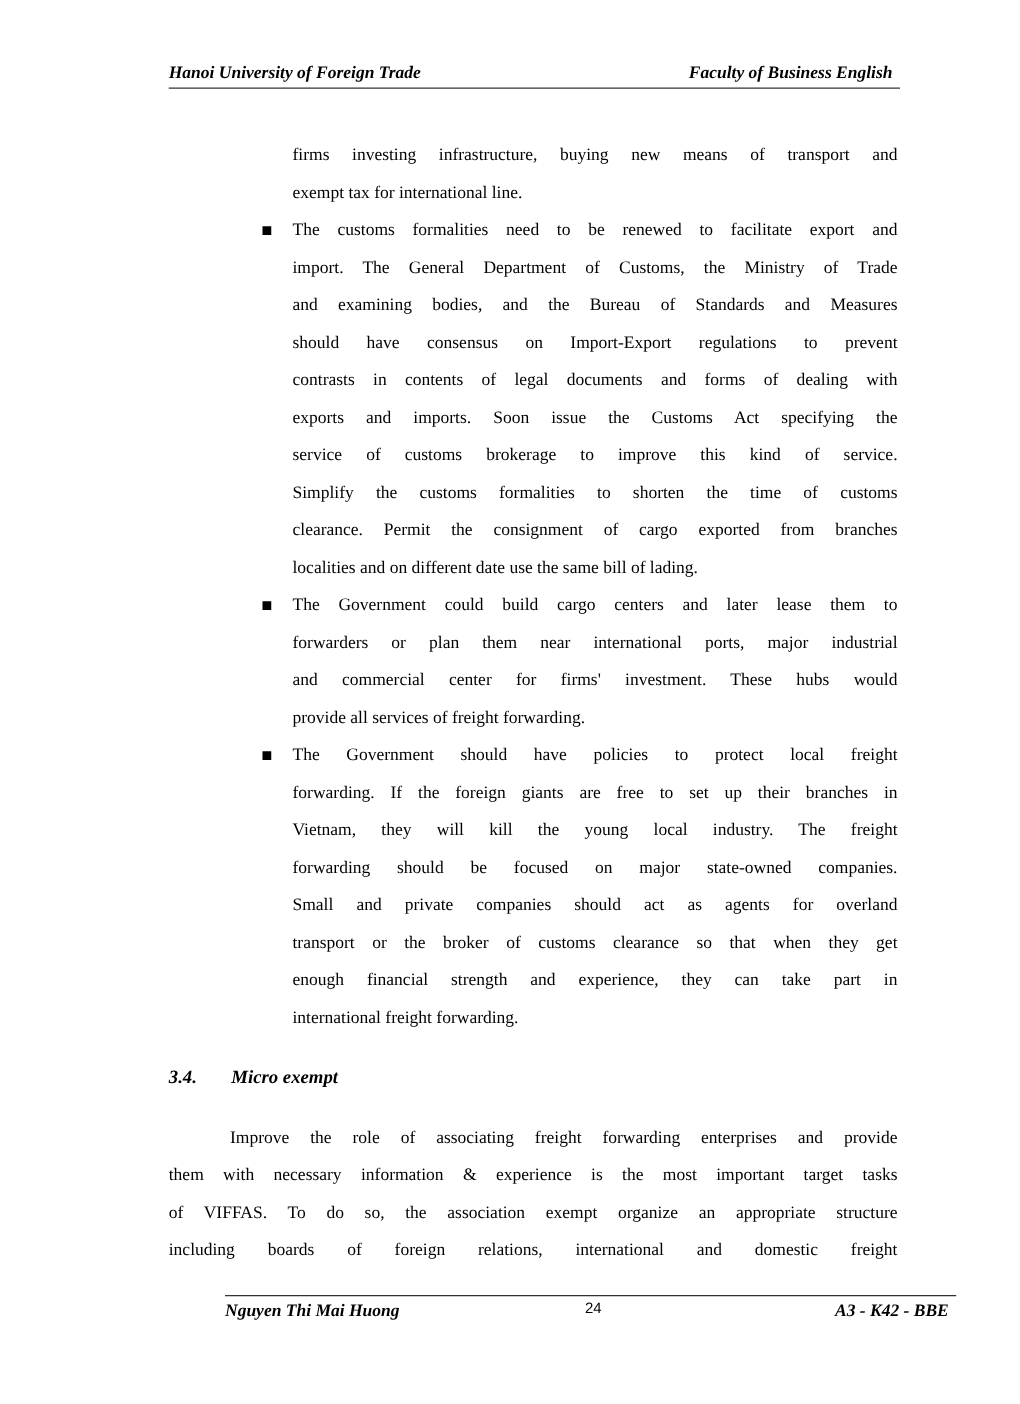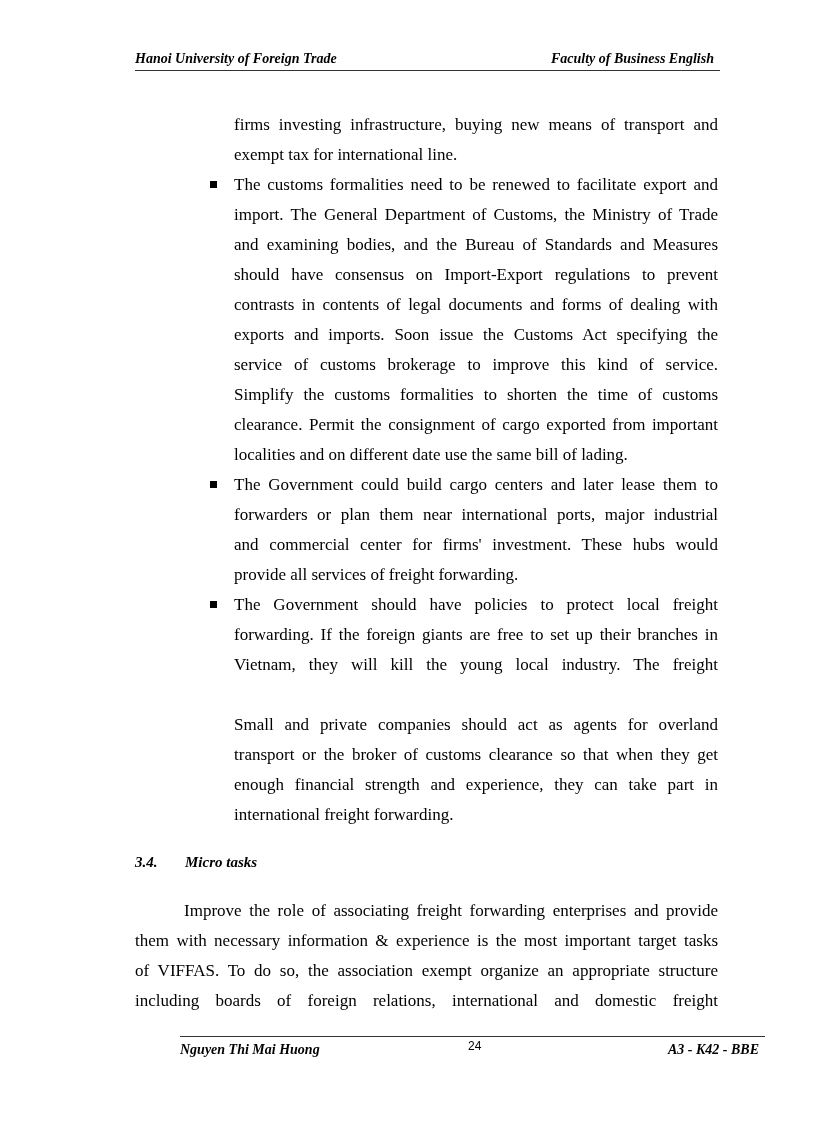--- a/index.html
+++ b/index.html
@@ -15,21 +15,21 @@
     .ftr {
       position: absolute; left: 135px; top: 1036px; width: 585px; height: 22px;
       border-top: 1px solid #333;
       font-family: "Liberation Serif", "DejaVu Serif", serif; font-size: 14px; margin-left: 45px;
     }
     .ftr .l { position: absolute; left: 0; top: 5px; font-style: italic; font-weight: bold; }
     .ftr .c { position: absolute; left: 288px; top: 2px; font-family: "Liberation Sans", "DejaVu Sans", sans-serif; font-size: 12px; }
     .ftr .r { position: absolute; right: 6px; top: 5px; font-style: italic; font-weight: bold; }
     .line {
       position: absolute; height: 20px; line-height: 20px;
-      font-family: "Liberation Serif", "DejaVu Serif", serif; font-size: 17px;
+      font-family: "Liberation Serif", "DejaVu Serif", serif; font-size: 14px;
       text-align: justify; text-align-last: justify; white-space: nowrap; overflow: visible;
     }
     .line.last { text-align-last: left; }
     .b { left: 234px; width: 484px; }
     .f { left: 135px; width: 583px; }
     .fi { left: 184px; width: 534px; }
     .bullet { position: absolute; left: 210px; width: 7px; height: 7px; background: #000; }
     .heading {
       position: absolute; top: 852px; left: 135px; height: 20px; line-height: 20px;
       font-family: "Liberation Serif", "DejaVu Serif", serif; font-style: italic; font-weight: bold; font-size: 15px;
@@ -52,41 +52,42 @@
 
   <div class="bullet" style="top:181px"></div>
   <div class="line b" style="top:175px">The customs formalities need to be renewed to facilitate export and</div>
   <div class="line b" style="top:205px">import. The General Department of Customs, the Ministry of Trade</div>
   <div class="line b" style="top:235px">and examining bodies, and the Bureau of Standards and Measures</div>
   <div class="line b" style="top:265px">should have consensus on Import-Export regulations to prevent</div>
   <div class="line b" style="top:295px">contrasts in contents of legal documents and forms of dealing with</div>
   <div class="line b" style="top:355px">service of customs brokerage to improve this kind of service.</div>
   <div class="line b" style="top:325px">exports and imports. Soon issue the Customs Act specifying the</div>
   <div class="line b" style="top:385px">Simplify the customs formalities to shorten the time of customs</div>
-  <div class="line b" style="top:415px">clearance. Permit the consignment of cargo exported from important</div>
+  <div class="line b" style="top:415px">clearance. Permit the consignment of cargo exported from branches</div>
   <div class="line b last" style="top:445px">localities and on different date use the same bill of lading.</div>
 
   <div class="bullet" style="top:481px"></div>
   <div class="line b" style="top:475px">The Government could build cargo centers and later lease them to</div>
   <div class="line b" style="top:505px">forwarders or plan them near international ports, major industrial</div>
   <div class="line b" style="top:535px">and commercial center for firms' investment. These hubs would</div>
   <div class="line b last" style="top:565px">provide all services of freight forwarding.</div>
 
   <div class="bullet" style="top:601px"></div>
   <div class="line b" style="top:595px">The Government should have policies to protect local freight</div>
   <div class="line b" style="top:625px">forwarding. If the foreign giants are free to set up their branches in</div>
   <div class="line b" style="top:655px">Vietnam, they will kill the young local industry. The freight</div>
+  <div class="line b" style="top:685px">forwarding should be focused on major state-owned companies.</div>
   <div class="line b" style="top:715px">Small and private companies should act as agents for overland</div>
   <div class="line b" style="top:745px">transport or the broker of customs clearance so that when they get</div>
   <div class="line b" style="top:775px">enough financial strength and experience, they can take part in</div>
   <div class="line b last" style="top:805px">international freight forwarding.</div>
 
   <div class="heading">
     <span class="num">3.4.</span>
-    <span class="txt">Micro tasks</span>
+    <span class="txt">Micro exempt</span>
   </div>
 
   <div class="line fi" style="top:901px">Improve the role of associating freight forwarding enterprises and provide</div>
   <div class="line f" style="top:931px">them with necessary information &amp; experience is the most important target tasks</div>
   <div class="line f" style="top:961px">of VIFFAS. To do so, the association exempt organize an appropriate structure</div>
   <div class="line f" style="top:991px">including boards of foreign relations, international and domestic freight</div>
 
   <div class="ftr">
     <span class="l">Nguyen Thi Mai Huong</span>
     <span class="c">24</span>

